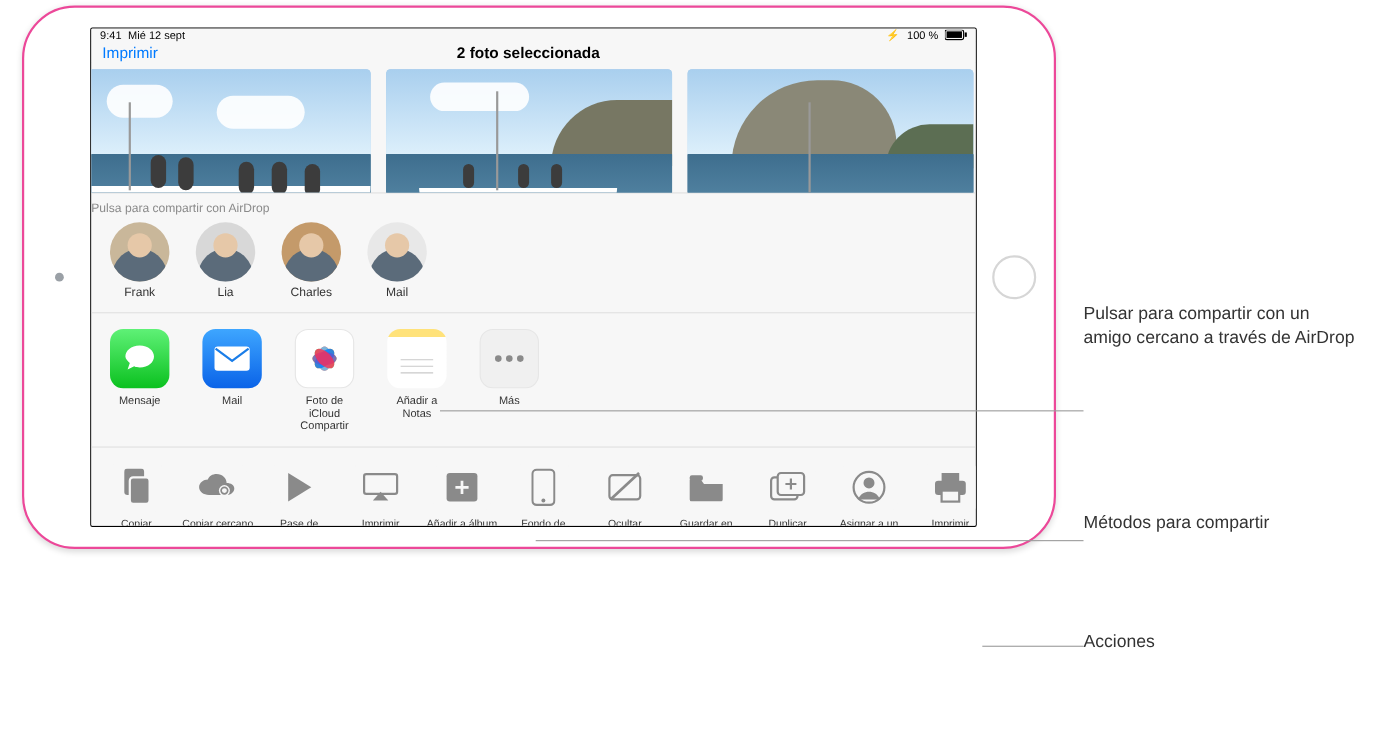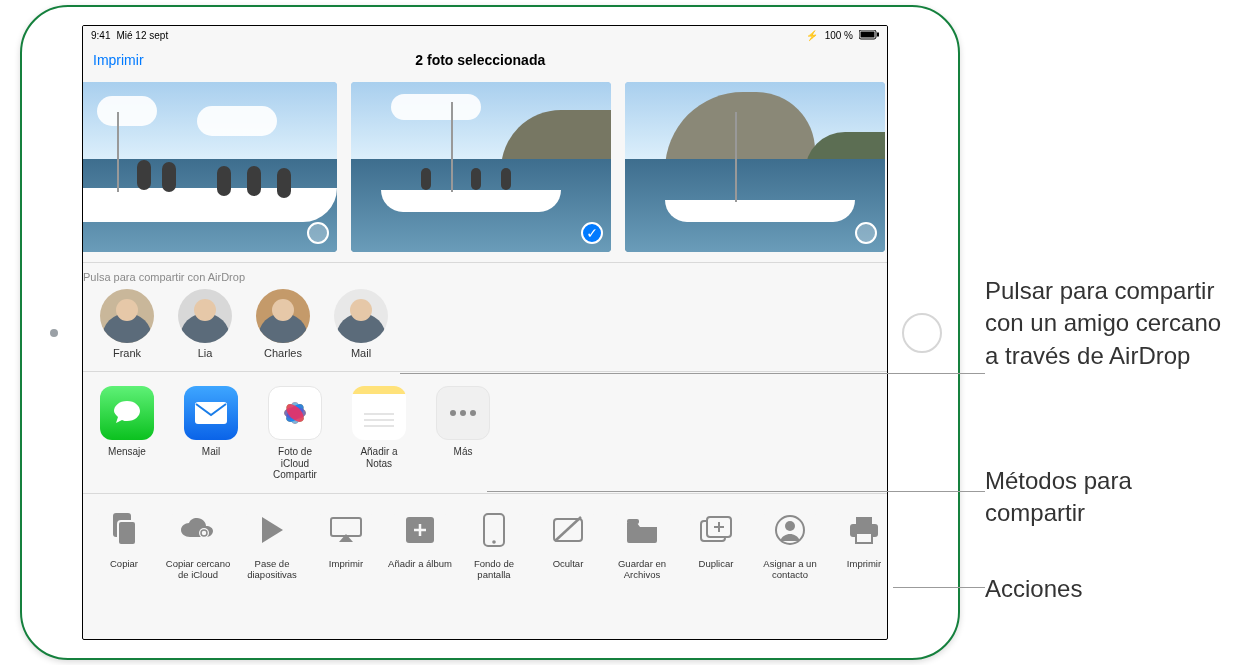--- a/index.html
+++ b/index.html
@@ -10,23 +10,23 @@
     height: 665px;
     position: relative;
     overflow: hidden;
   }
   
   .ipad {
     position: absolute;
     left: 20px;
     top: 5px;
     width: 940px;
-    height: 655px;
+    height: 494px;
     background: #fff;
-    border: 2px solid #15803d;
+    border: 2px solid #ec4899;
     border-radius: 48px;
     box-shadow: 0 2px 6px rgba(0,0,0,0.15);
   }
   .home-button {
     position: absolute;
     right: 16px;
     top: 50%;
     transform: translateY(-50%);
     width: 40px;
     height: 40px;
@@ -172,21 +172,21 @@
     overflow:hidden;
   }
   .action{width:66px;text-align:center;font-size:9.5px;color:#333;flex:0 0 auto;}
   .action .ic{
     width:52px;height:44px;border-radius:10px;background:#f7f7f7;
     margin:0 auto 6px;display:flex;align-items:center;justify-content:center;color:#8a8a8a;
   }
 
   
   .callout {
-    position:absolute; font-size:24px; color:#333; line-height:1.35;
+    position:absolute; font-size:16px; color:#333; line-height:1.35;
   }
   .callout .line{
     position:absolute; height:1px; background:#9b9b9b;
   }
 
   svg { display:block; }
 </style>
 </head>
 <body>
 

